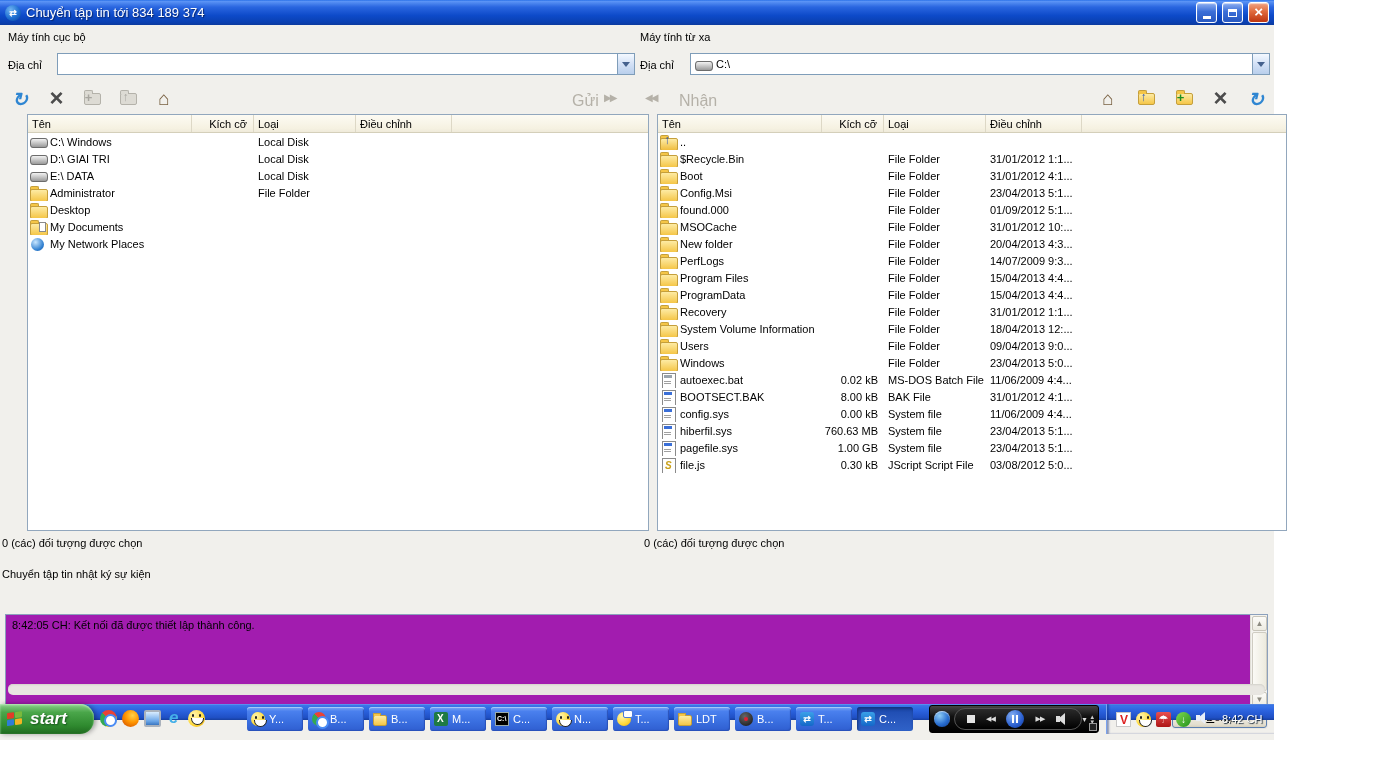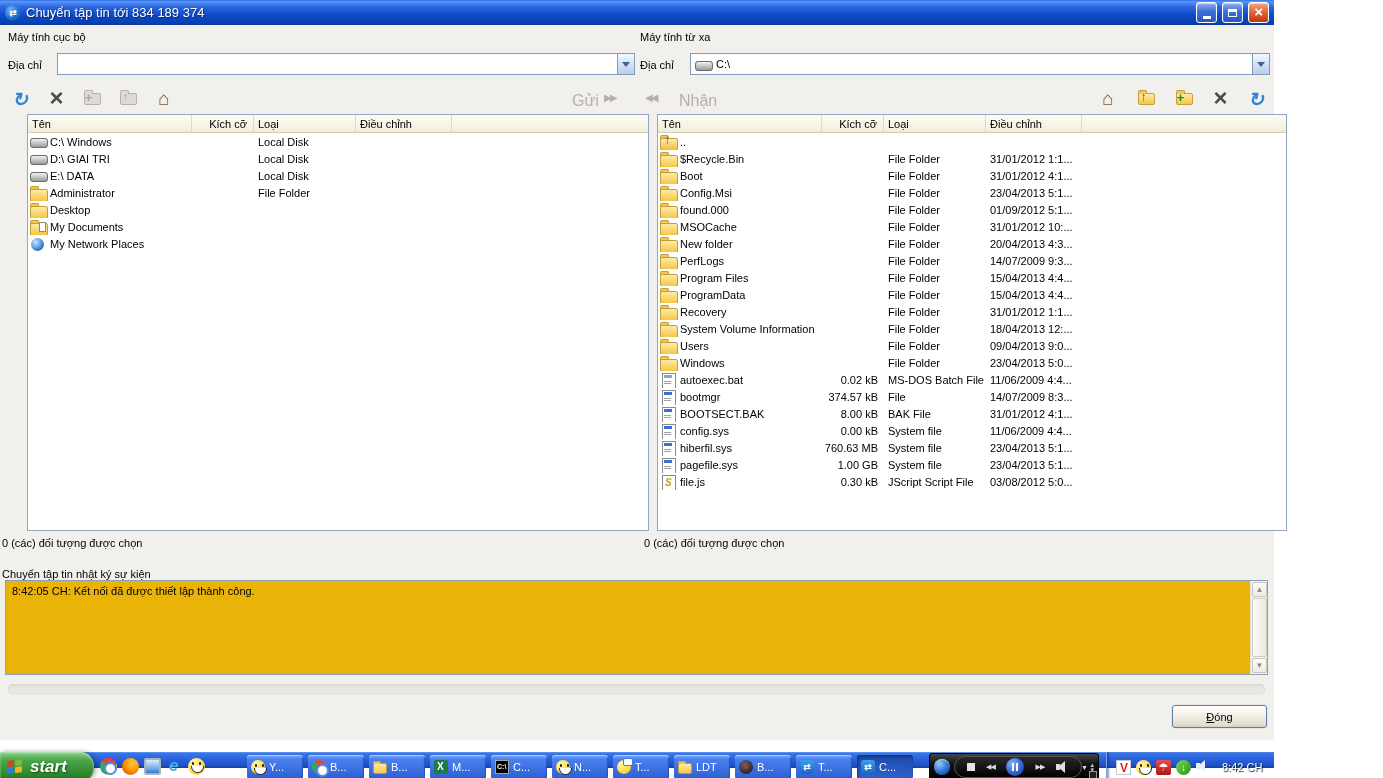--- a/index.html
+++ b/index.html
@@ -82,39 +82,39 @@
   .sysfile-icon::after, .batch-icon::after, .script-icon::after { content:""; position:absolute; left:2px; top:1px; width:12px; height:14px;
     background:#fff; border:1px solid #8a8a8a; }
   .sysfile-icon::before { content:""; position:absolute; z-index:2; left:4px; top:3px; width:8px; height:3px; background:#3a6fd8; }
   .batch-icon::before { content:""; position:absolute; z-index:2; left:4px; top:3px; width:8px; height:3px; background:#9aa4ae; }
   .sys-lines { position:absolute; z-index:2; left:4px; top:9px; width:7px; height:1px; background:#a0a0a0; box-shadow:0 2px 0 #a0a0a0; }
   .script-s { position:absolute; z-index:2; left:5px; top:3px; color:#c9a019; font-weight:bold; font-size:10px; }
 
   .status-text { position:absolute; font-size:11px; color:#000; }
 
   
-  .log-box { position:absolute; left:5px; top:580px; width:1263px; height:95px; background:#eab308; border:1px solid #8ba0bc; }
+  .log-box { position:absolute; left:5px; top:614px; width:1263px; height:95px; background:#a21caf; border:1px solid #8ba0bc; }
   .log-lines { font-size:11px; padding:4px 6px; }
   .scrollbar { position:absolute; right:0; top:0; bottom:0; width:17px; background:#f3f2ee; border-left:1px solid #e0ded6; }
   .sb-btn { position:absolute; left:1px; width:15px; height:15px; border:1px solid #c8c5ba; border-radius:2px;
     background:linear-gradient(180deg,#fcfbf8,#edebe2); display:flex; align-items:center; justify-content:center; color:#8c8a80; font-size:8px; }
   .sb-up { top:1px; } .sb-down { bottom:1px; }
   .sb-thumb { position:absolute; left:1px; top:17px; bottom:17px; width:15px; border:1px solid #cfccc2;
     border-radius:2px; background:linear-gradient(90deg,#fbfaf6,#eceade); }
 
   .progress-bar { position:absolute; left:8px; top:684px; width:1257px; height:11px; border-radius:5px;
     background:#e8e6e1; box-shadow:inset 0 1px 2px #d3d1ca; }
 
   .xp-btn { position:absolute; left:1172px; top:705px; width:95px; height:23px; border:1px solid #5c7fb0; border-radius:3px;
     background:linear-gradient(180deg,#ffffff,#f2efe6 45%,#e2ddcd 90%,#d5cfbd); font-size:11px; color:#000;
     display:flex; align-items:center; justify-content:center; box-shadow:0 0 0 1px #e8e6df; }
   .xp-btn span::first-letter { text-decoration:underline; }
 
   
-  .taskbar { position:absolute; left:0; top:752px; width:1274px; height:16px;
+  .taskbar { position:absolute; left:0; top:704px; width:1274px; height:16px;
     background:linear-gradient(180deg,#6fa2f2 0%,#3a77ea 7%,#2a61dd 45%,#1f4fc4 85%,#173f9e 100%); }
   .start-btn { position:absolute; left:0; top:0; width:94px; height:30px; border-radius:0 14px 14px 0;
     background:linear-gradient(180deg,#8cd08c 0%,#4aa64a 28%,#2f8a2f 72%,#1f6a1f 100%);
     box-shadow:inset 0 1px 2px #b8e8b8, 2px 0 5px rgba(0,0,0,.35);
     display:flex; align-items:center; padding-left:7px; gap:6px;
     color:#fff; font-style:italic; font-weight:bold; font-size:17px; text-shadow:1px 1px 2px #14501a; }
   .winflag { width:17px; height:15px; display:grid; grid-template-columns:7px 7px; grid-template-rows:6px 6px; gap:1px; transform:skewY(-8deg); }
   .winflag i { border-radius:1px; }
   .winflag i:nth-child(1){background:#e23c28;} .winflag i:nth-child(2){background:#7ab93c;}
   .winflag i:nth-child(3){background:#2e7cd6;} .winflag i:nth-child(4){background:#f2b423;}
@@ -487,31 +487,20 @@
     </span>
     <span class="cell c-size">0.02 kB</span>
     <span class="cell c-type">MS-DOS Batch File</span>
     <span class="cell c-mod">11/06/2009 4:4...</span>
   </div>
         <div class="row">
     <span class="cell c-name">
       <span class="ficon sysfile-icon">
               <i class="sys-lines"></i>
             </span>
-      <span class="nm">bootmgr</span>
-    </span>
-    <span class="cell c-size">374.57 kB</span>
-    <span class="cell c-type">File</span>
-    <span class="cell c-mod">14/07/2009 8:3...</span>
-  </div>
-        <div class="row">
-    <span class="cell c-name">
-      <span class="ficon sysfile-icon">
-              <i class="sys-lines"></i>
-            </span>
       <span class="nm">BOOTSECT.BAK</span>
     </span>
     <span class="cell c-size">8.00 kB</span>
     <span class="cell c-type">BAK File</span>
     <span class="cell c-mod">31/01/2012 4:1...</span>
   </div>
         <div class="row">
     <span class="cell c-name">
       <span class="ficon sysfile-icon">
               <i class="sys-lines"></i>

